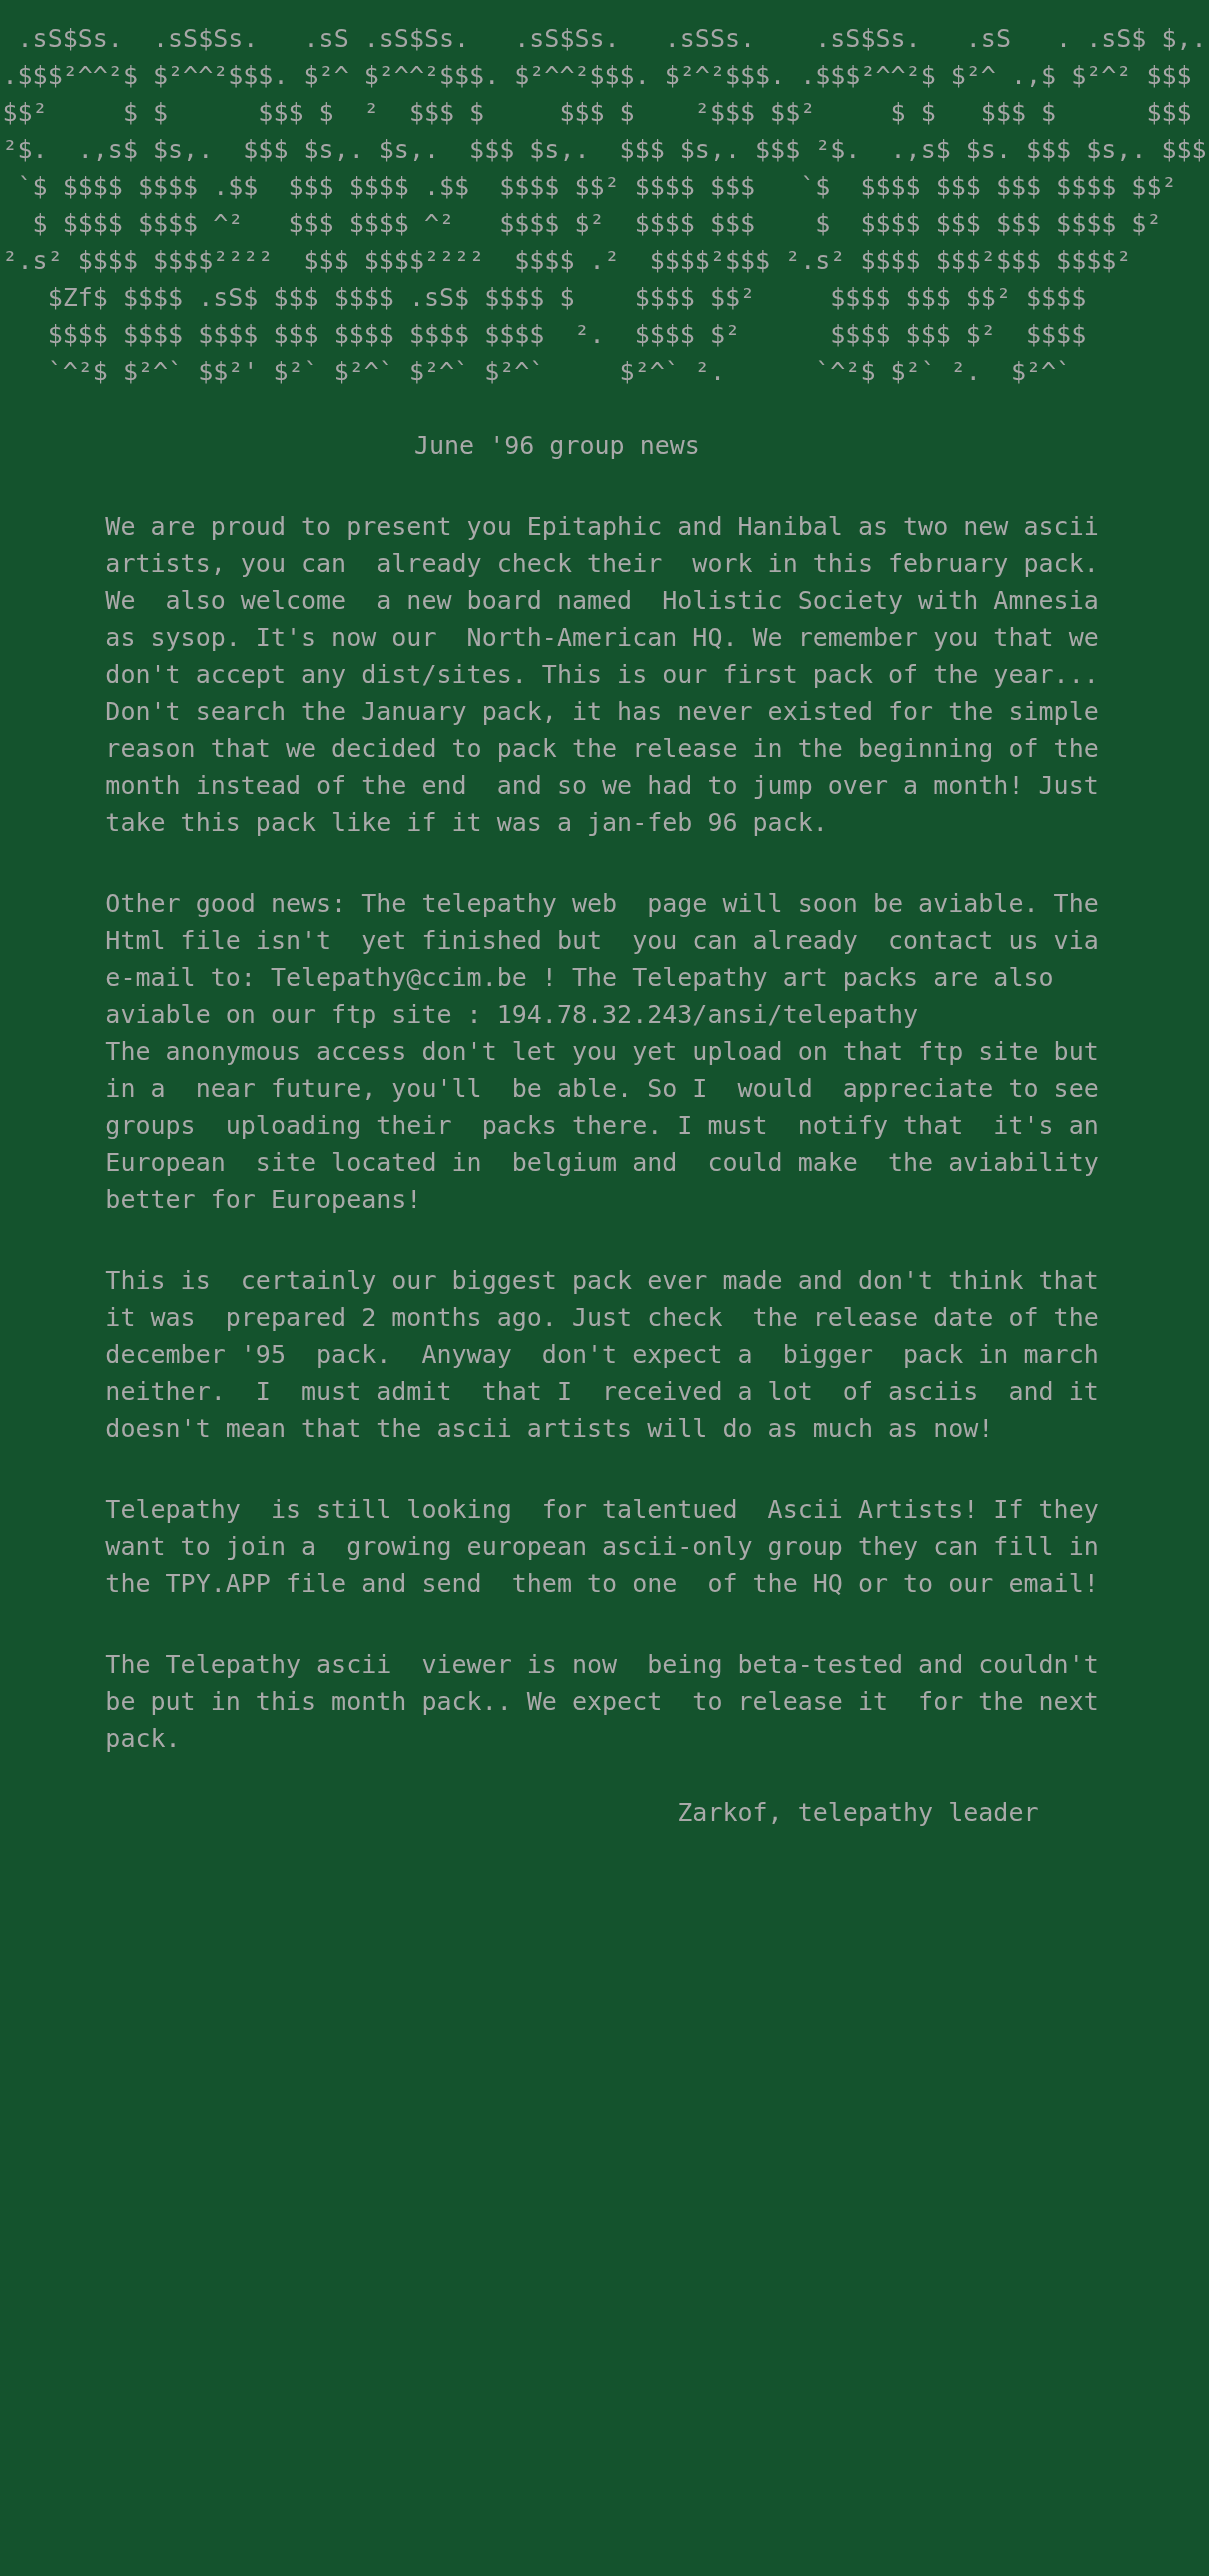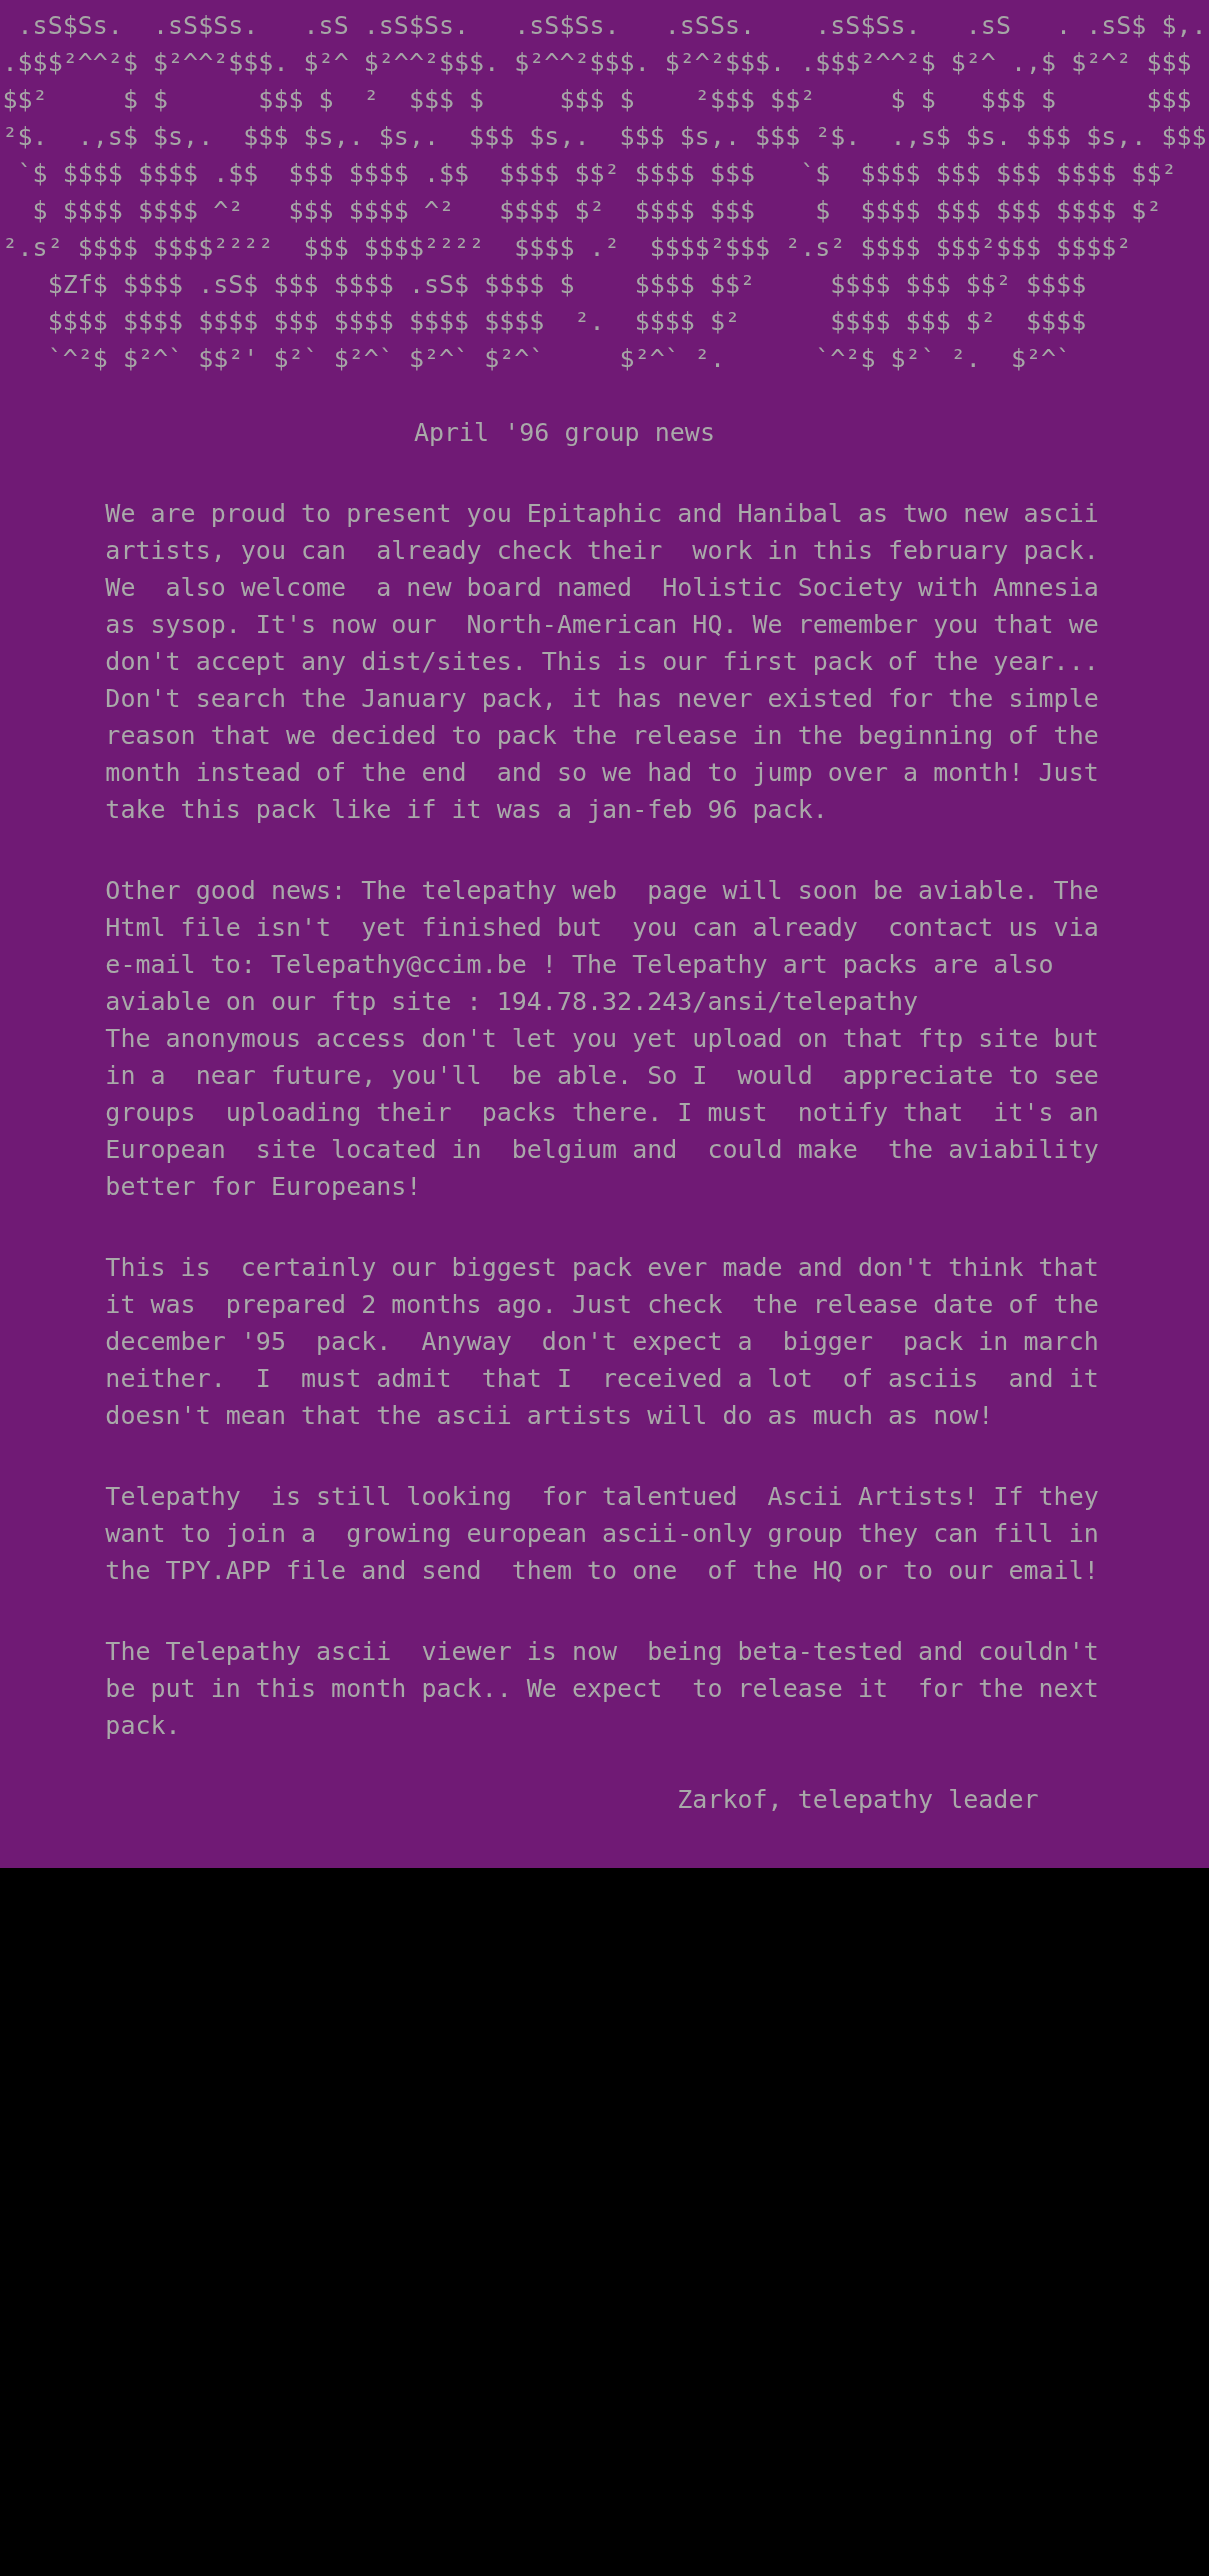--- a/index.html
+++ b/index.html
@@ -7,23 +7,23 @@
     padding: 0;
     background: #000000;
   }
   body {
     width: 1210px;
     height: 2576px;
     overflow: hidden;
   }
   .page {
     width: 1210px;
-    height: 1868px;
-    background: #701a75;
-    padding-top: 7px;
+    height: 2576px;
+    background: #14532d;
+    padding-top: 20px;
     box-sizing: border-box;
   }
   pre {
     margin: 0 0 37px 0;
     padding: 0;
     font-family: "DejaVu Sans Mono", monospace;
     font-size: 25px;
     line-height: 37px;
     color: #a9a9a9;
     white-space: pre;
@@ -52,21 +52,21 @@
 .$$$²^^²$ $²^^²$$$. $²^ $²^^²$$$. $²^^²$$$. $²^²$$$. .$$$²^^²$ $²^ .,$ $²^² $$$
 $$²     $ $      $$$ $  ²  $$$ $     $$$ $    ²$$$ $$²     $ $   $$$ $      $$$
 ²$.  .,s$ $s,.  $$$ $s,. $s,.  $$$ $s,.  $$$ $s,. $$$ ²$.  .,s$ $s. $$$ $s,. $$$
  `$ $$$$ $$$$ .$$  $$$ $$$$ .$$  $$$$ $$² $$$$ $$$   `$  $$$$ $$$ $$$ $$$$ $$²
   $ $$$$ $$$$ ^²   $$$ $$$$ ^²   $$$$ $²  $$$$ $$$    $  $$$$ $$$ $$$ $$$$ $²
 ².s² $$$$ $$$$²²²²  $$$ $$$$²²²²  $$$$ .²  $$$$²$$$ ².s² $$$$ $$$²$$$ $$$$²
    $Zf$ $$$$ .sS$ $$$ $$$$ .sS$ $$$$ $    $$$$ $$²     $$$$ $$$ $$² $$$$
    $$$$ $$$$ $$$$ $$$ $$$$ $$$$ $$$$  ².  $$$$ $²      $$$$ $$$ $²  $$$$
    `^²$ $²^` $$²' $²` $²^` $²^` $²^`     $²^` ².      `^²$ $²` ².  $²^`</pre>
 
-  <pre class="heading">April '96 group news</pre>
+  <pre class="heading">June '96 group news</pre>
 
   <pre class="para">We are proud to present you Epitaphic and Hanibal as two new ascii
 artists, you can  already check their  work in this february pack.
 We  also welcome  a new board named  Holistic Society with Amnesia
 as sysop. It's now our  North-American HQ. We remember you that we
 don't accept any dist/sites. This is our first pack of the year...
 Don't search the January pack, it has never existed for the simple
 reason that we decided to pack the release in the beginning of the
 month instead of the end  and so we had to jump over a month! Just
 take this pack like if it was a jan-feb 96 pack.</pre>

